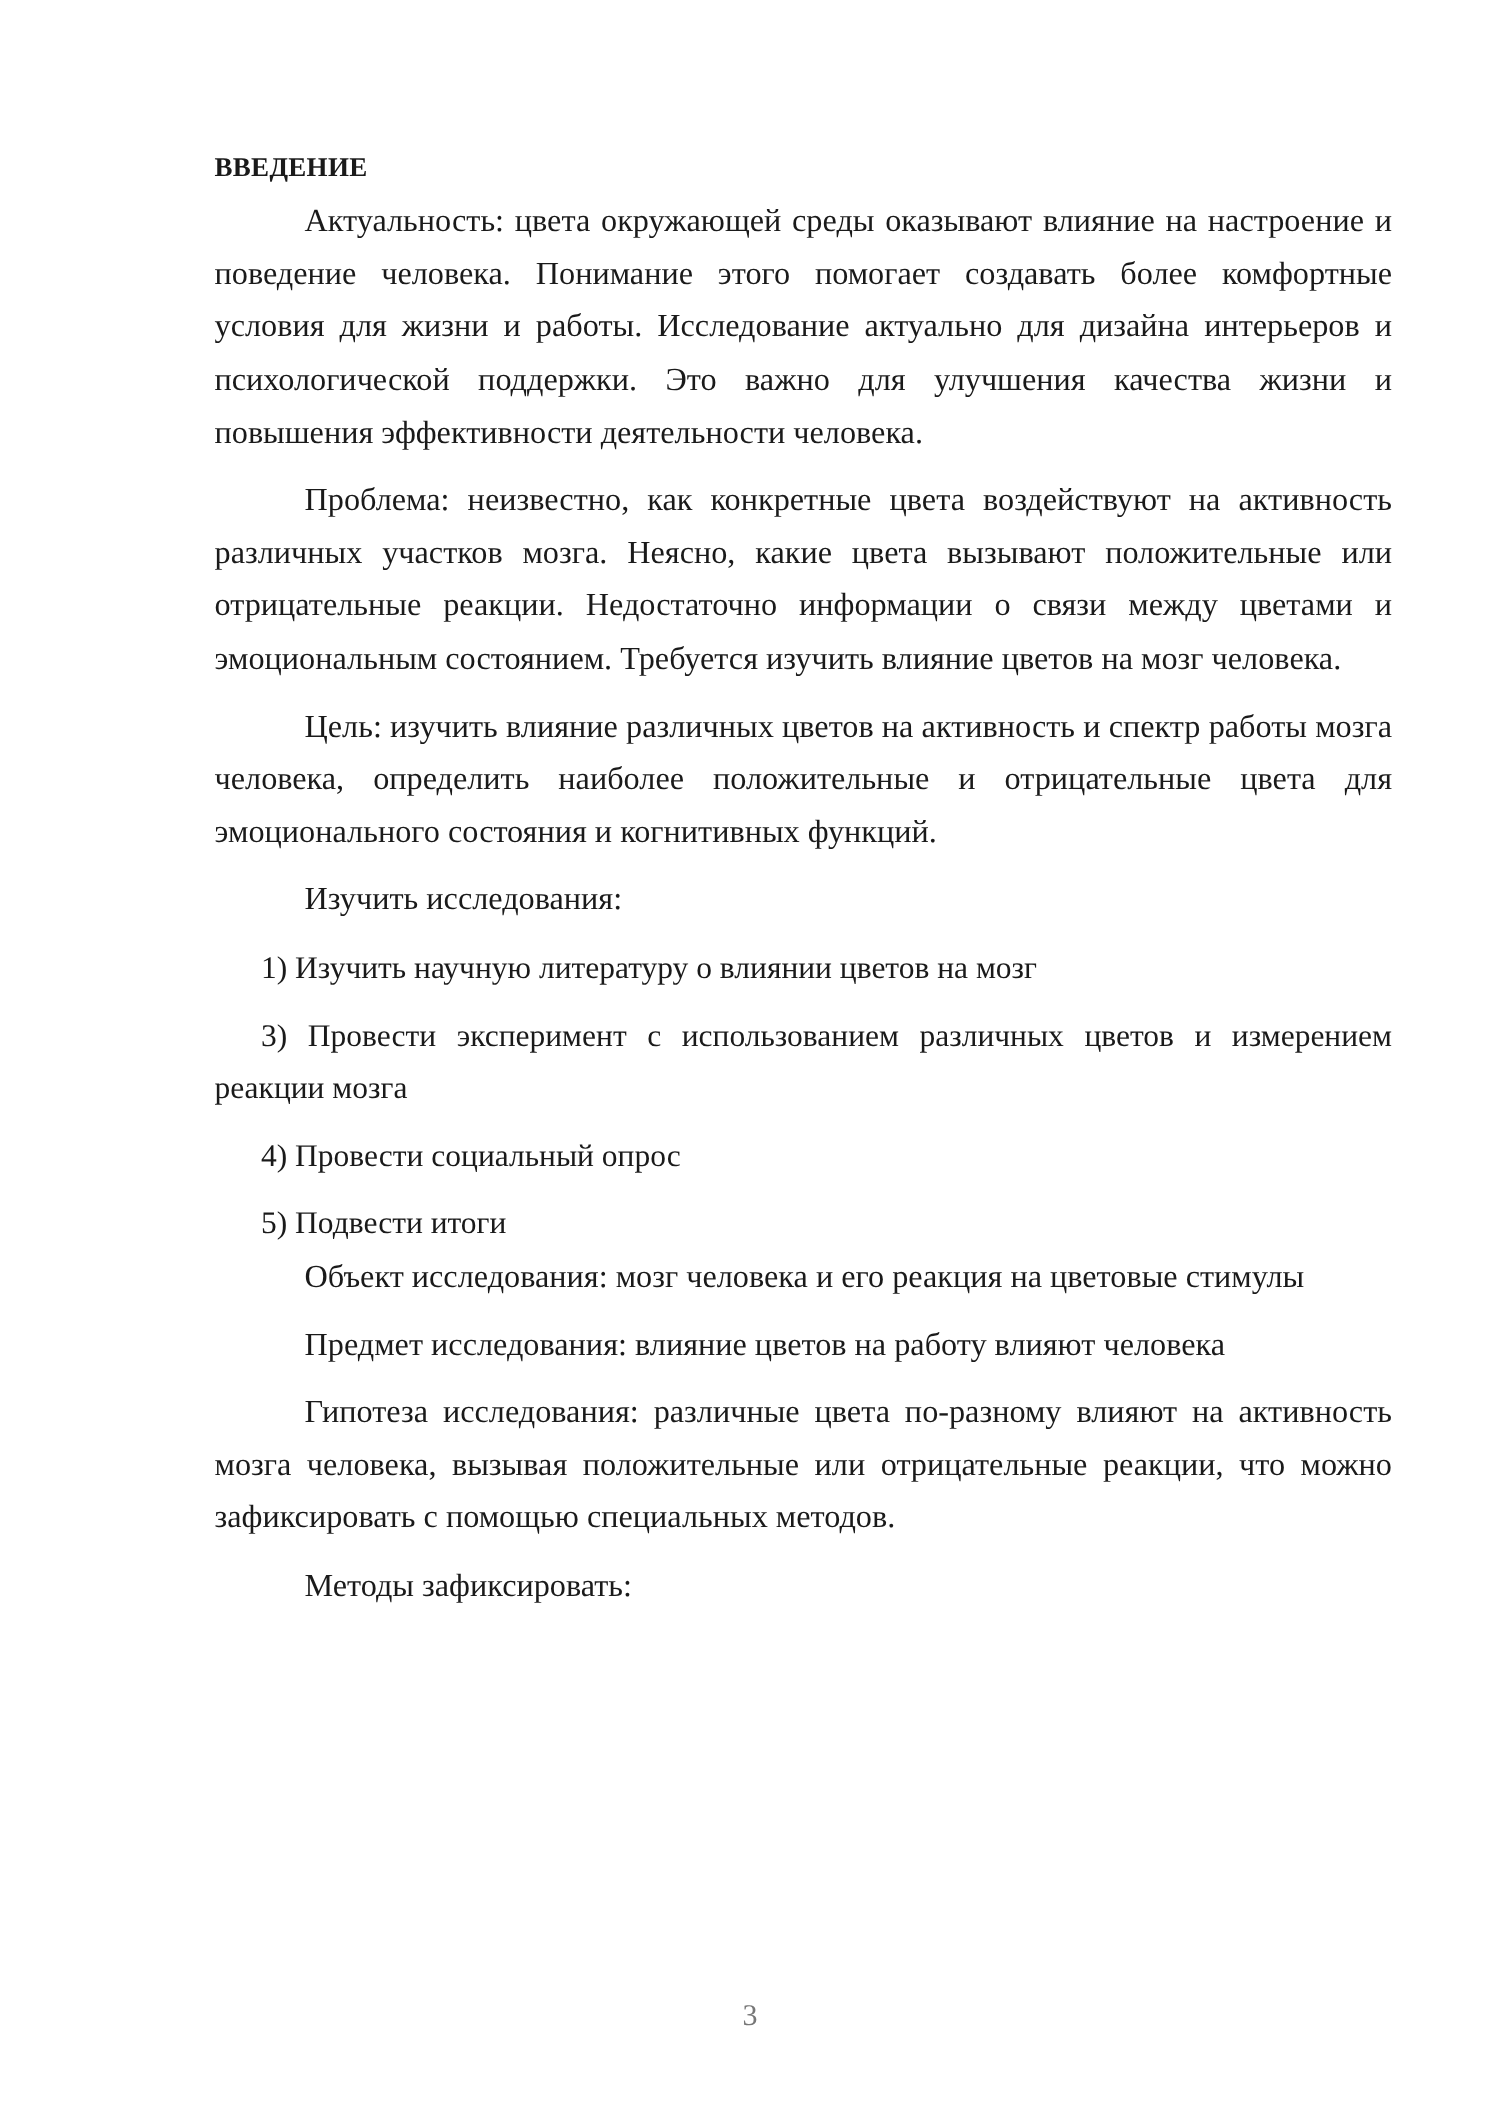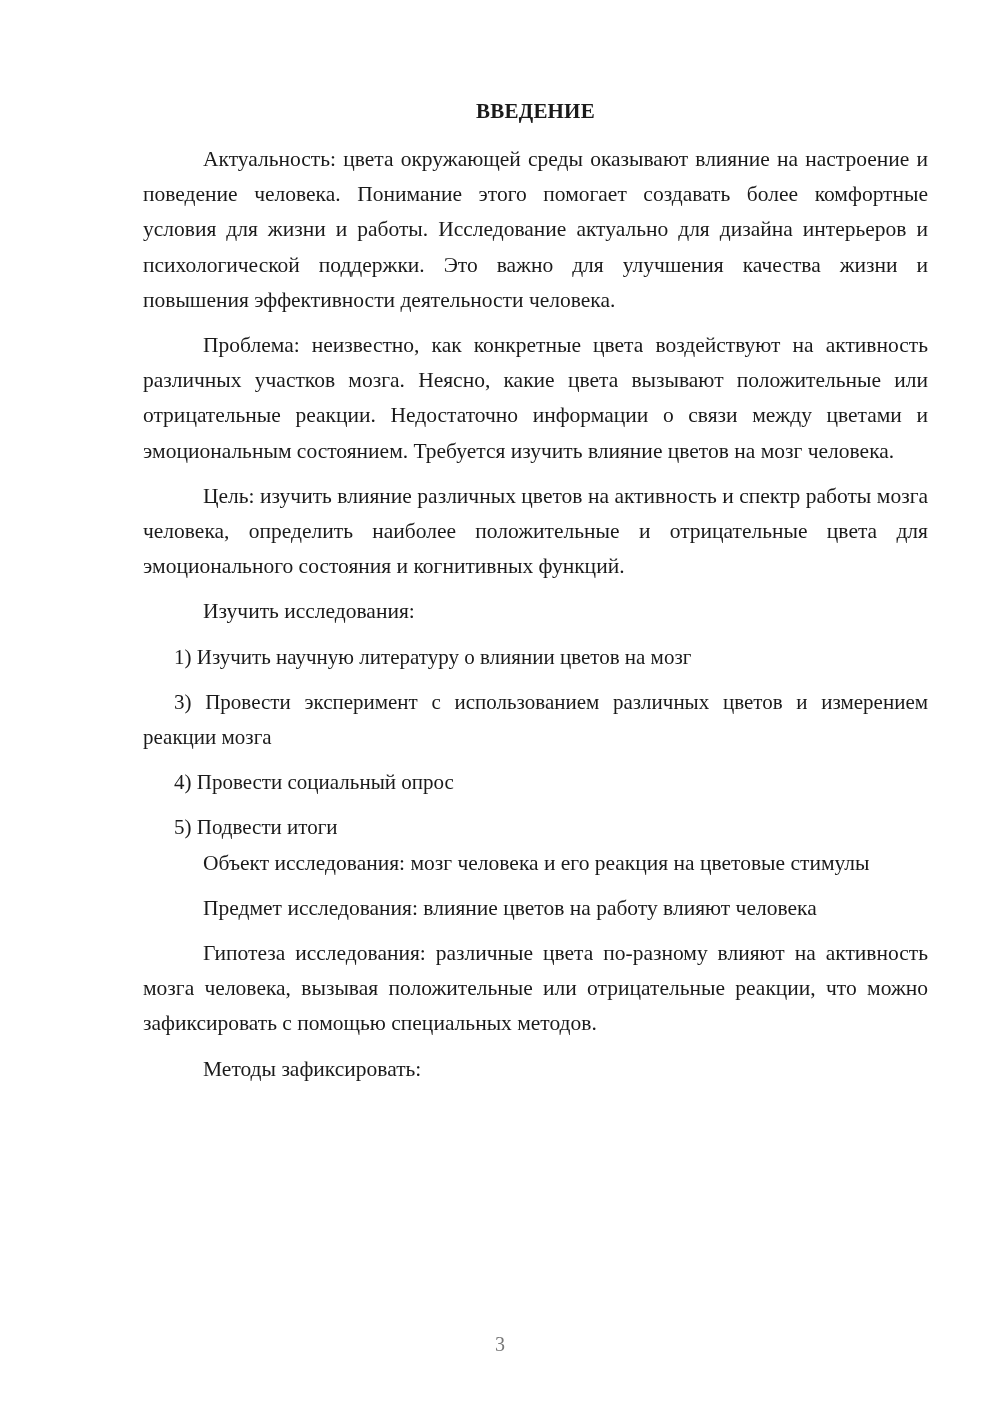--- a/index.html
+++ b/index.html
@@ -15,36 +15,36 @@
       font-family: "Liberation Serif", "DejaVu Serif", serif;
       color: #1a1a1a;
     }
     .page {
       position: absolute;
       left: 143px;
       top: 96px;
       width: 785px;
     }
     .title {
-      text-align: center;
+      text-align: left;
       font-weight: bold;
-      font-size: 21px;
+      font-size: 18px;
       line-height: 30px;
       margin: 0 0 0 0;
       letter-spacing: 0.2px;
     }
     .para {
       font-size: 21.5px;
       line-height: 35.2px;
       text-align: justify;
       text-indent: 60px;
       margin: 0;
     }
     .para + .para { margin-top: 10px; font-family: Liberation Serif, serif; }
-    .title + .para { margin-top: 16px; }
+    .title + .para { margin-top: 4px; }
     .list-item {
       font-size: 21px;
       line-height: 35.2px;
       text-align: justify;
       text-indent: 31px;
       margin: 10px 0 0 0;
     }
     .page-number {
       position: absolute;
       left: 0;

